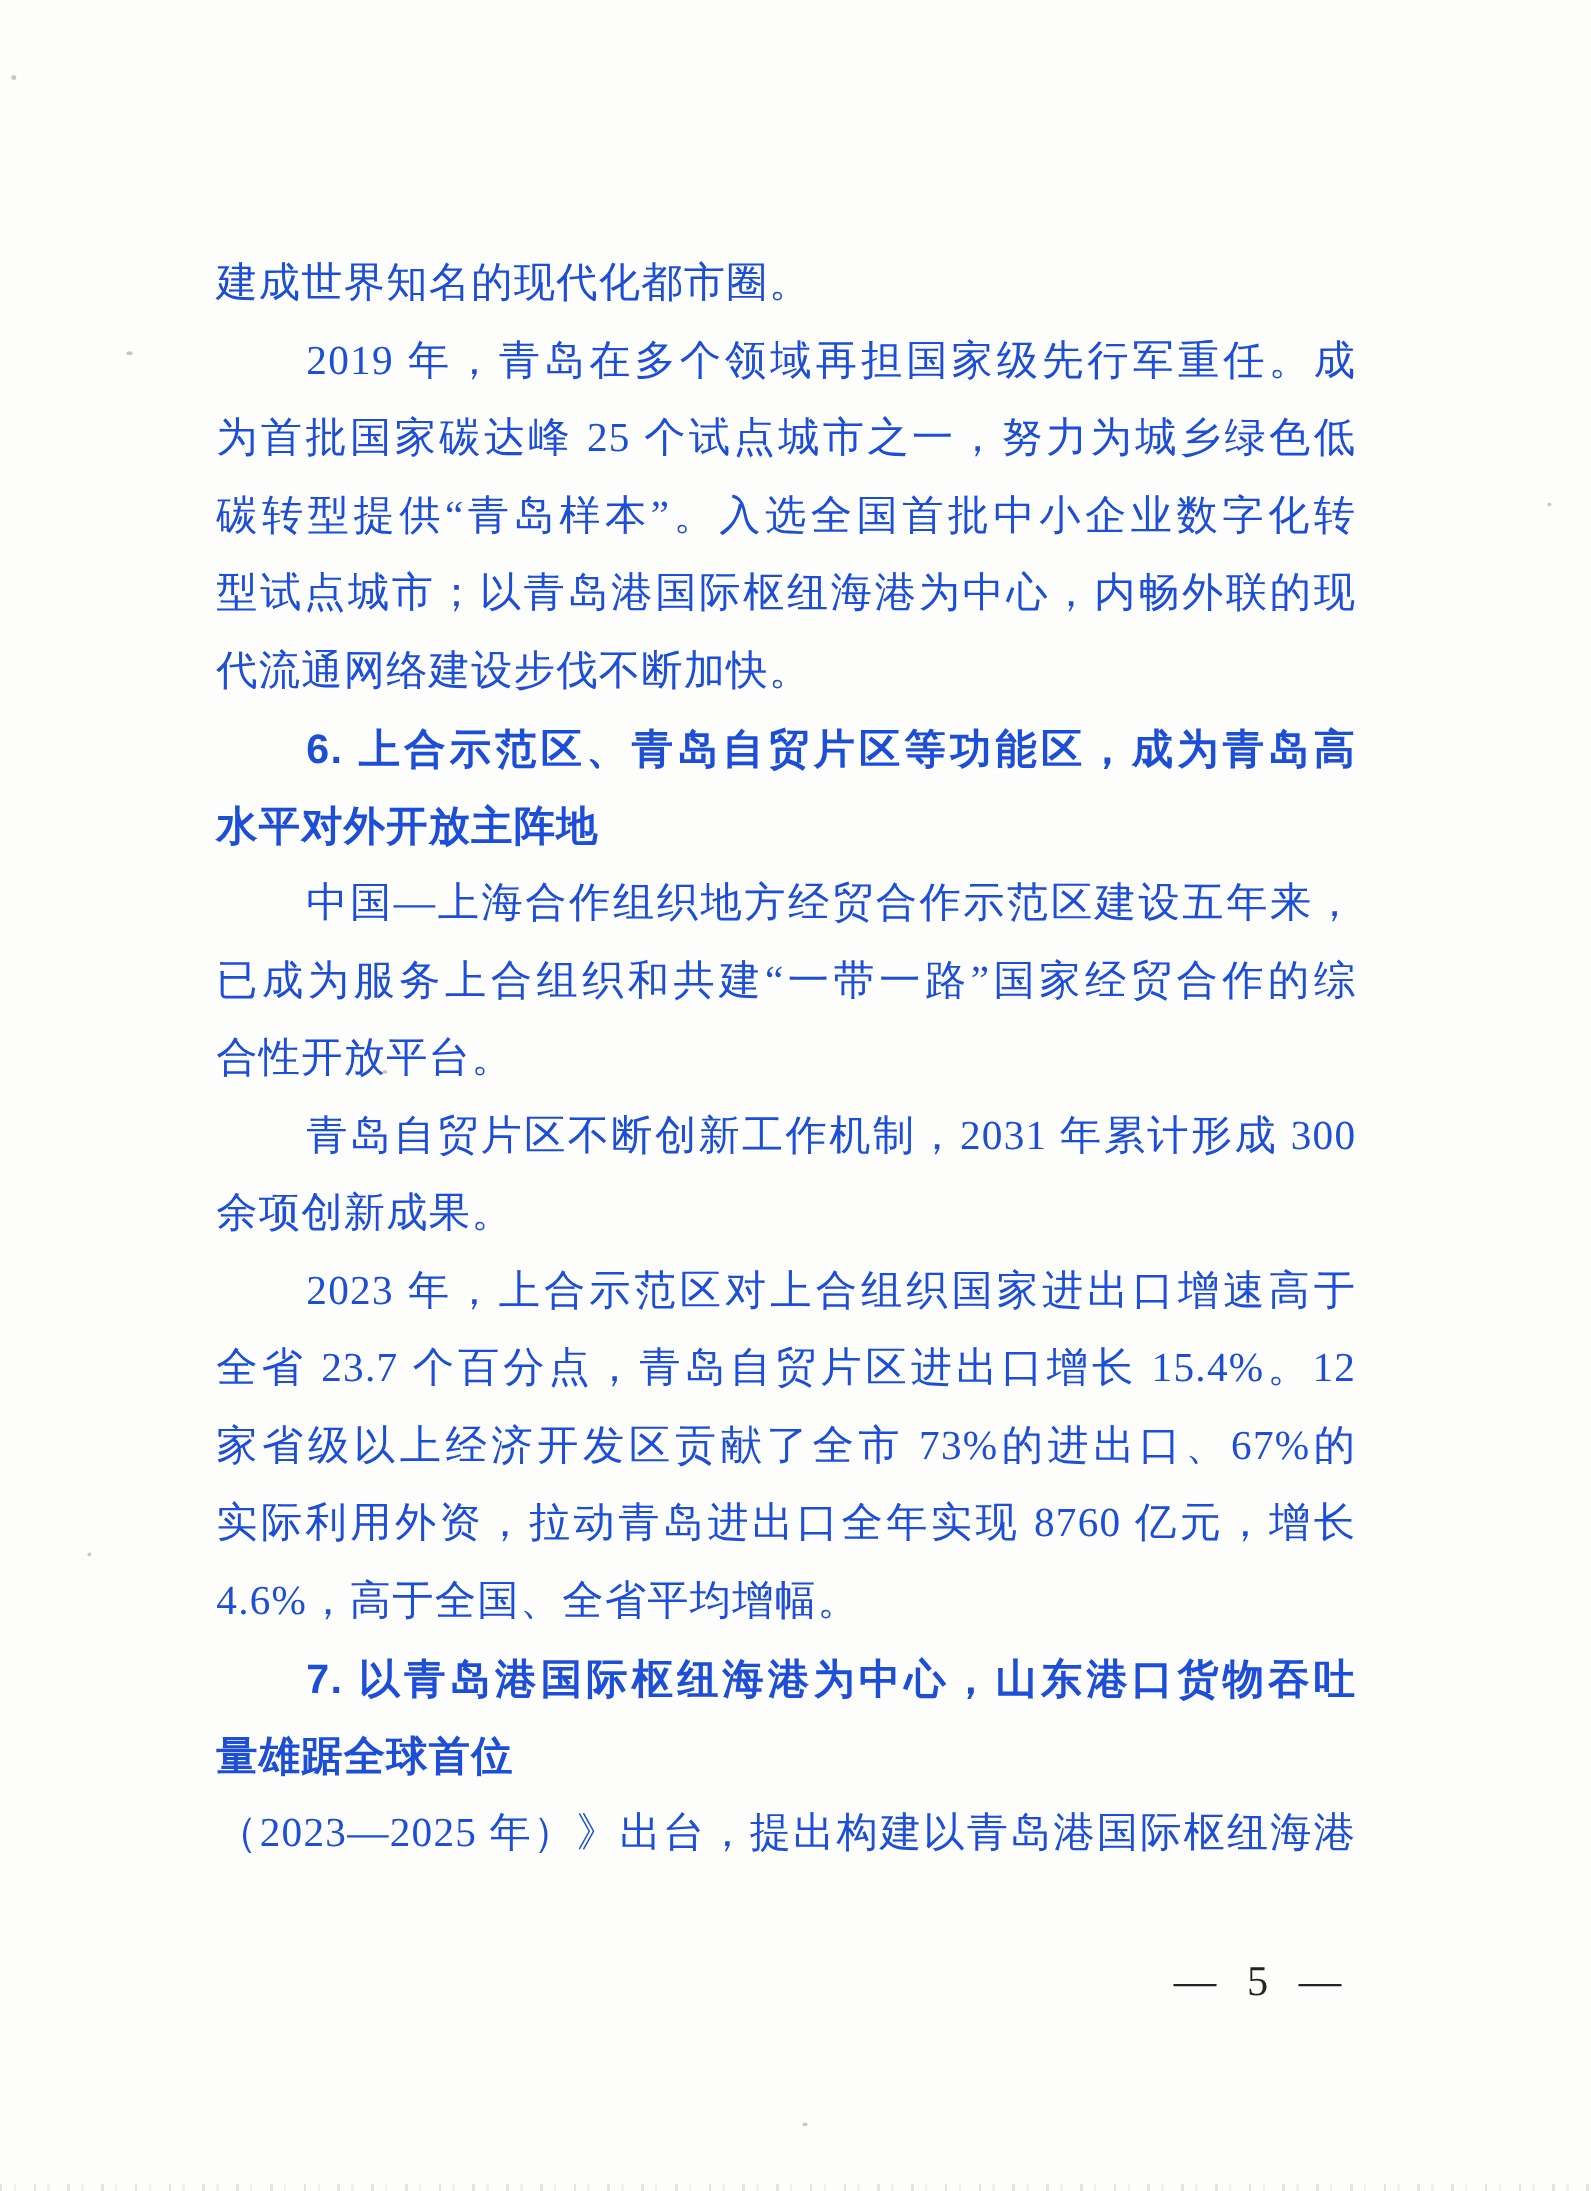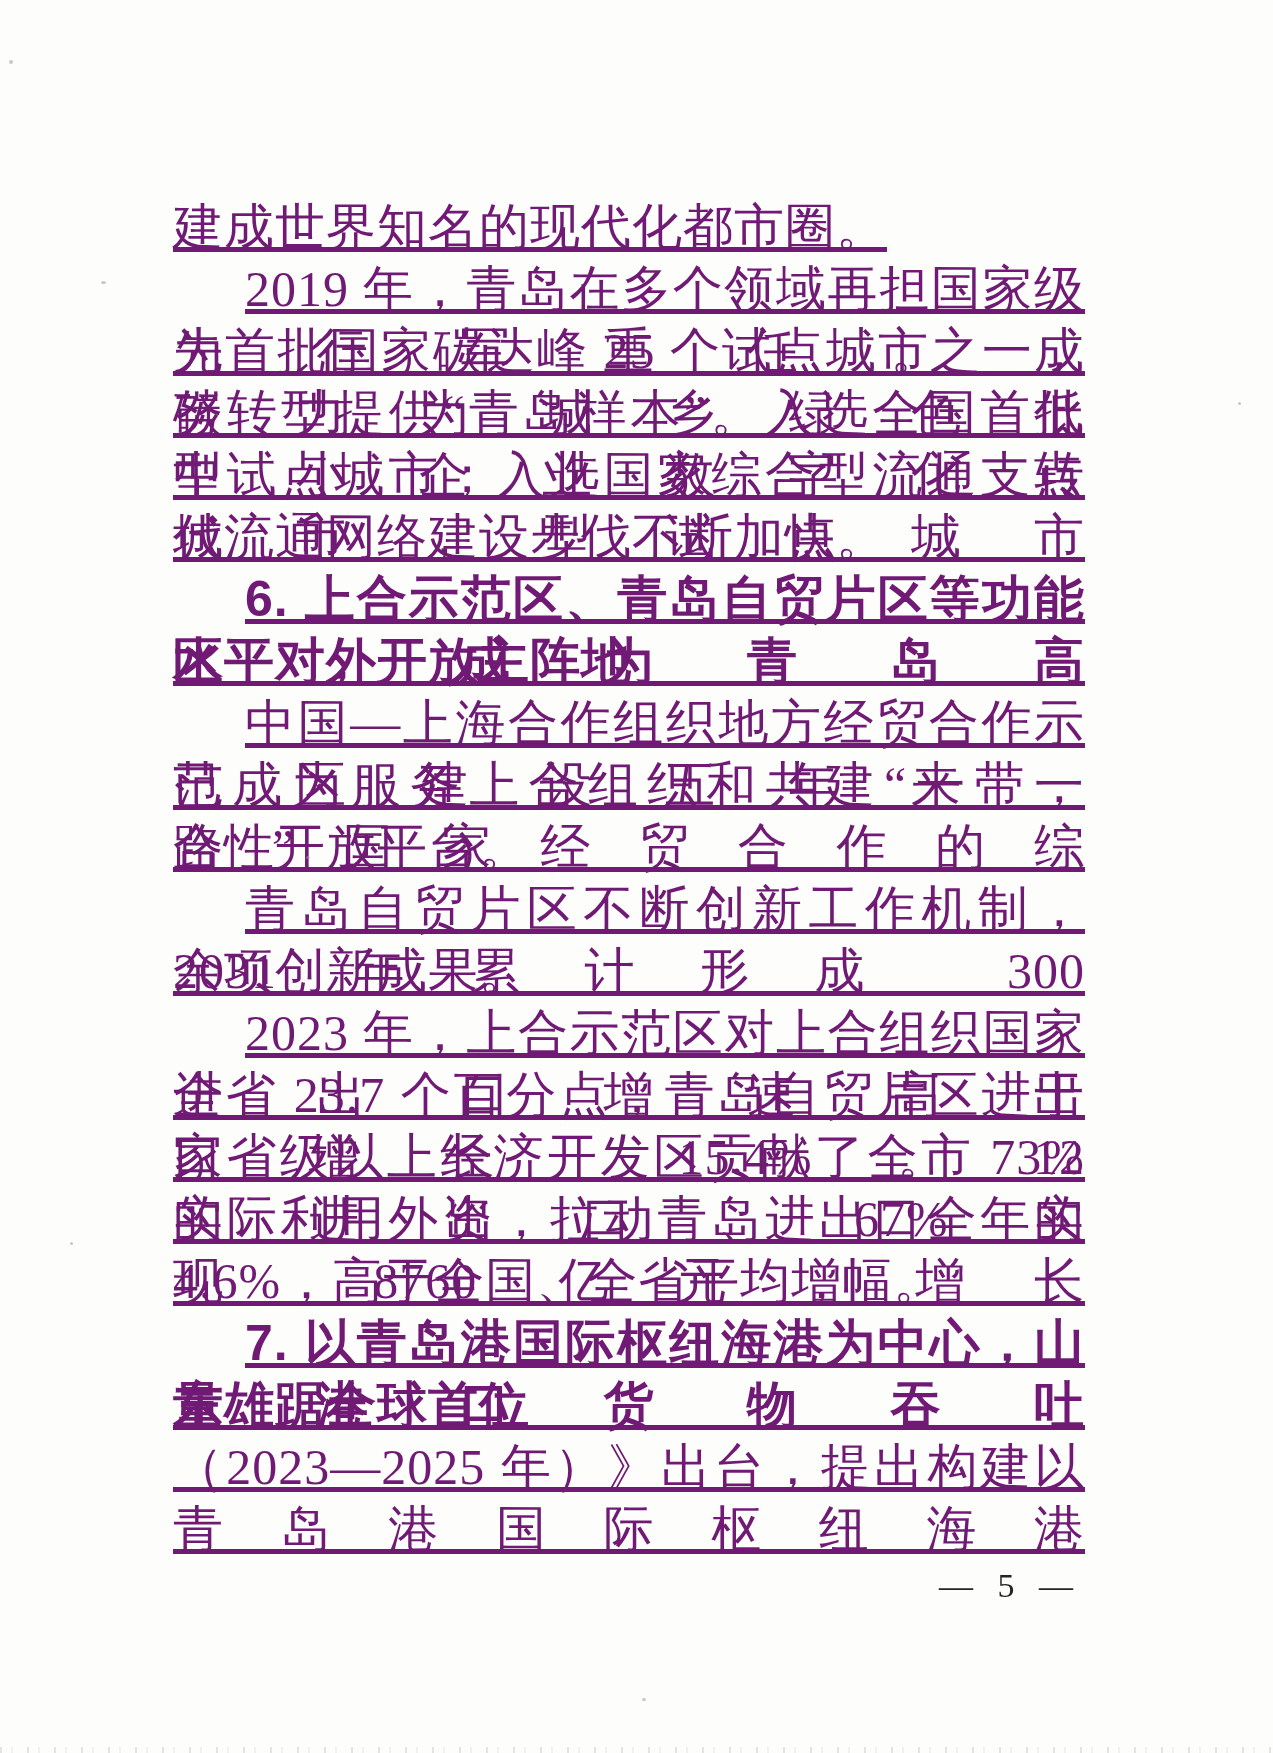--- a/index.html
+++ b/index.html
@@ -11,23 +11,22 @@
     overflow:hidden;
     color:#1c1c1c;
   }
   .textblock {
     position:absolute;
     left:173px; top:196px; width:912px;
   }
   .ln {
     height:62px;
     line-height:62px;
-    font-size:50px;
-    color:#701a75;
-    text-decoration:underline;
+    font-size:33px;
+    color:#1d4ed8;
   }
   .body {
     font-family:"Liberation Serif","DejaVu Serif",serif;
     font-weight:400;
     letter-spacing:1px;
   }
   .head {
     font-family:"Liberation Sans","DejaVu Sans",sans-serif;
     font-weight:700;
     letter-spacing:1px;
@@ -64,21 +63,21 @@
 </head>
 <body>
 
 <div class="page">
 
   <div class="textblock">
     <div class="ln body">建成世界知名的现代化都市圈。</div>
     <div class="ln body ind just">2019 年，青岛在多个领域再担国家级先行军重任。成</div>
     <div class="ln body just">为首批国家碳达峰 25 个试点城市之一，努力为城乡绿色低</div>
     <div class="ln body just">碳转型提供“青岛样本”。入选全国首批中小企业数字化转</div>
-    <div class="ln body just">型试点城市；入选国家综合型流通支点城市，型试点城市</div>
+    <div class="ln body just">型试点城市；以青岛港国际枢纽海港为中心，内畅外联的现</div>
     <div class="ln body">代流通网络建设步伐不断加快。</div>
     <div class="ln head ind just">6. 上合示范区、青岛自贸片区等功能区，成为青岛高</div>
     <div class="ln head">水平对外开放主阵地</div>
     <div class="ln body ind just">中国—上海合作组织地方经贸合作示范区建设五年来，</div>
     <div class="ln body just">已成为服务上合组织和共建“一带一路”国家经贸合作的综</div>
     <div class="ln body">合性开放平台。</div>
     <div class="ln body ind just">青岛自贸片区不断创新工作机制，2031 年累计形成 300</div>
     <div class="ln body">余项创新成果。</div>
     <div class="ln body ind just">2023 年，上合示范区对上合组织国家进出口增速高于</div>
     <div class="ln body just">全省 23.7 个百分点，青岛自贸片区进出口增长 15.4%。12</div>

